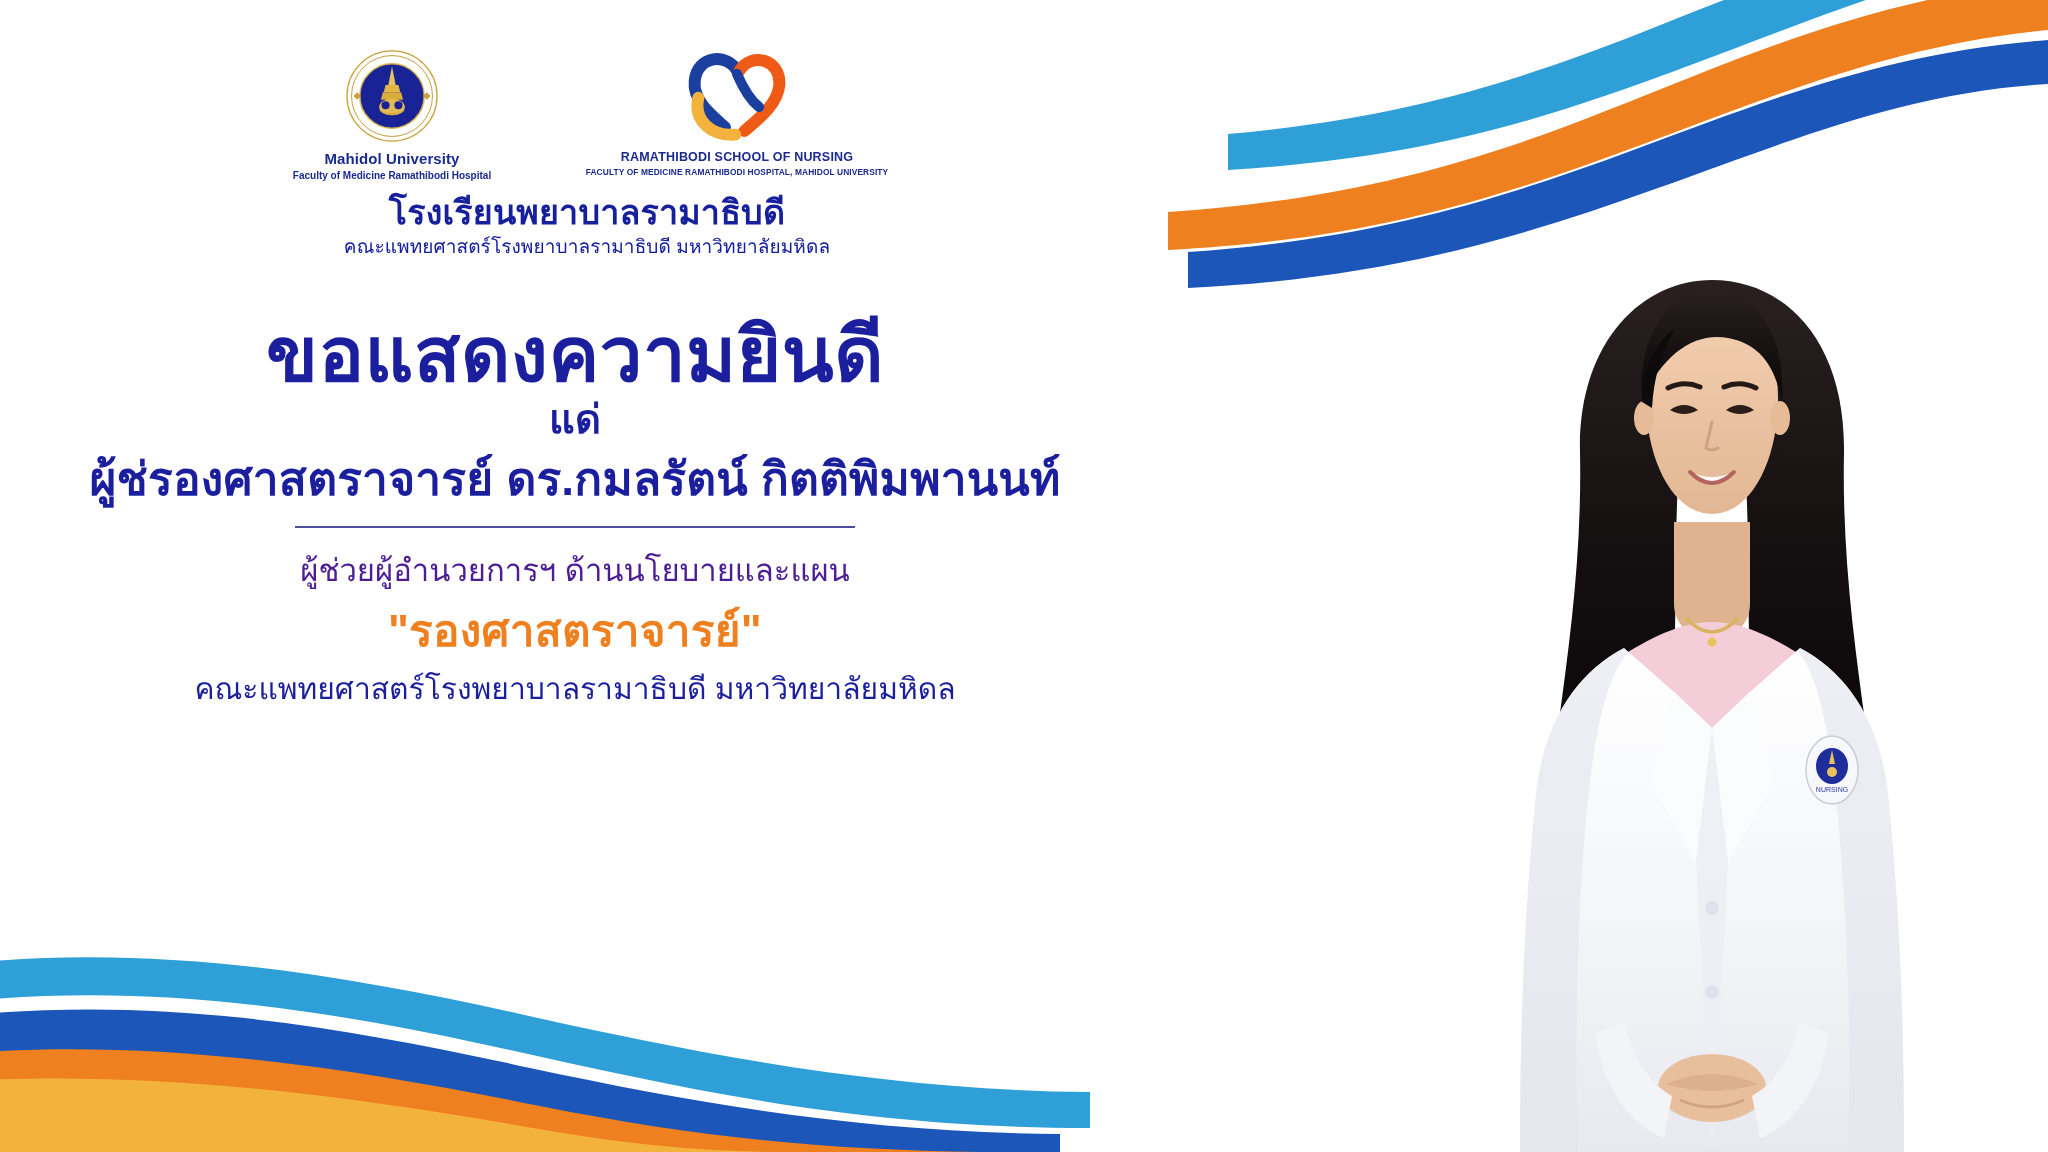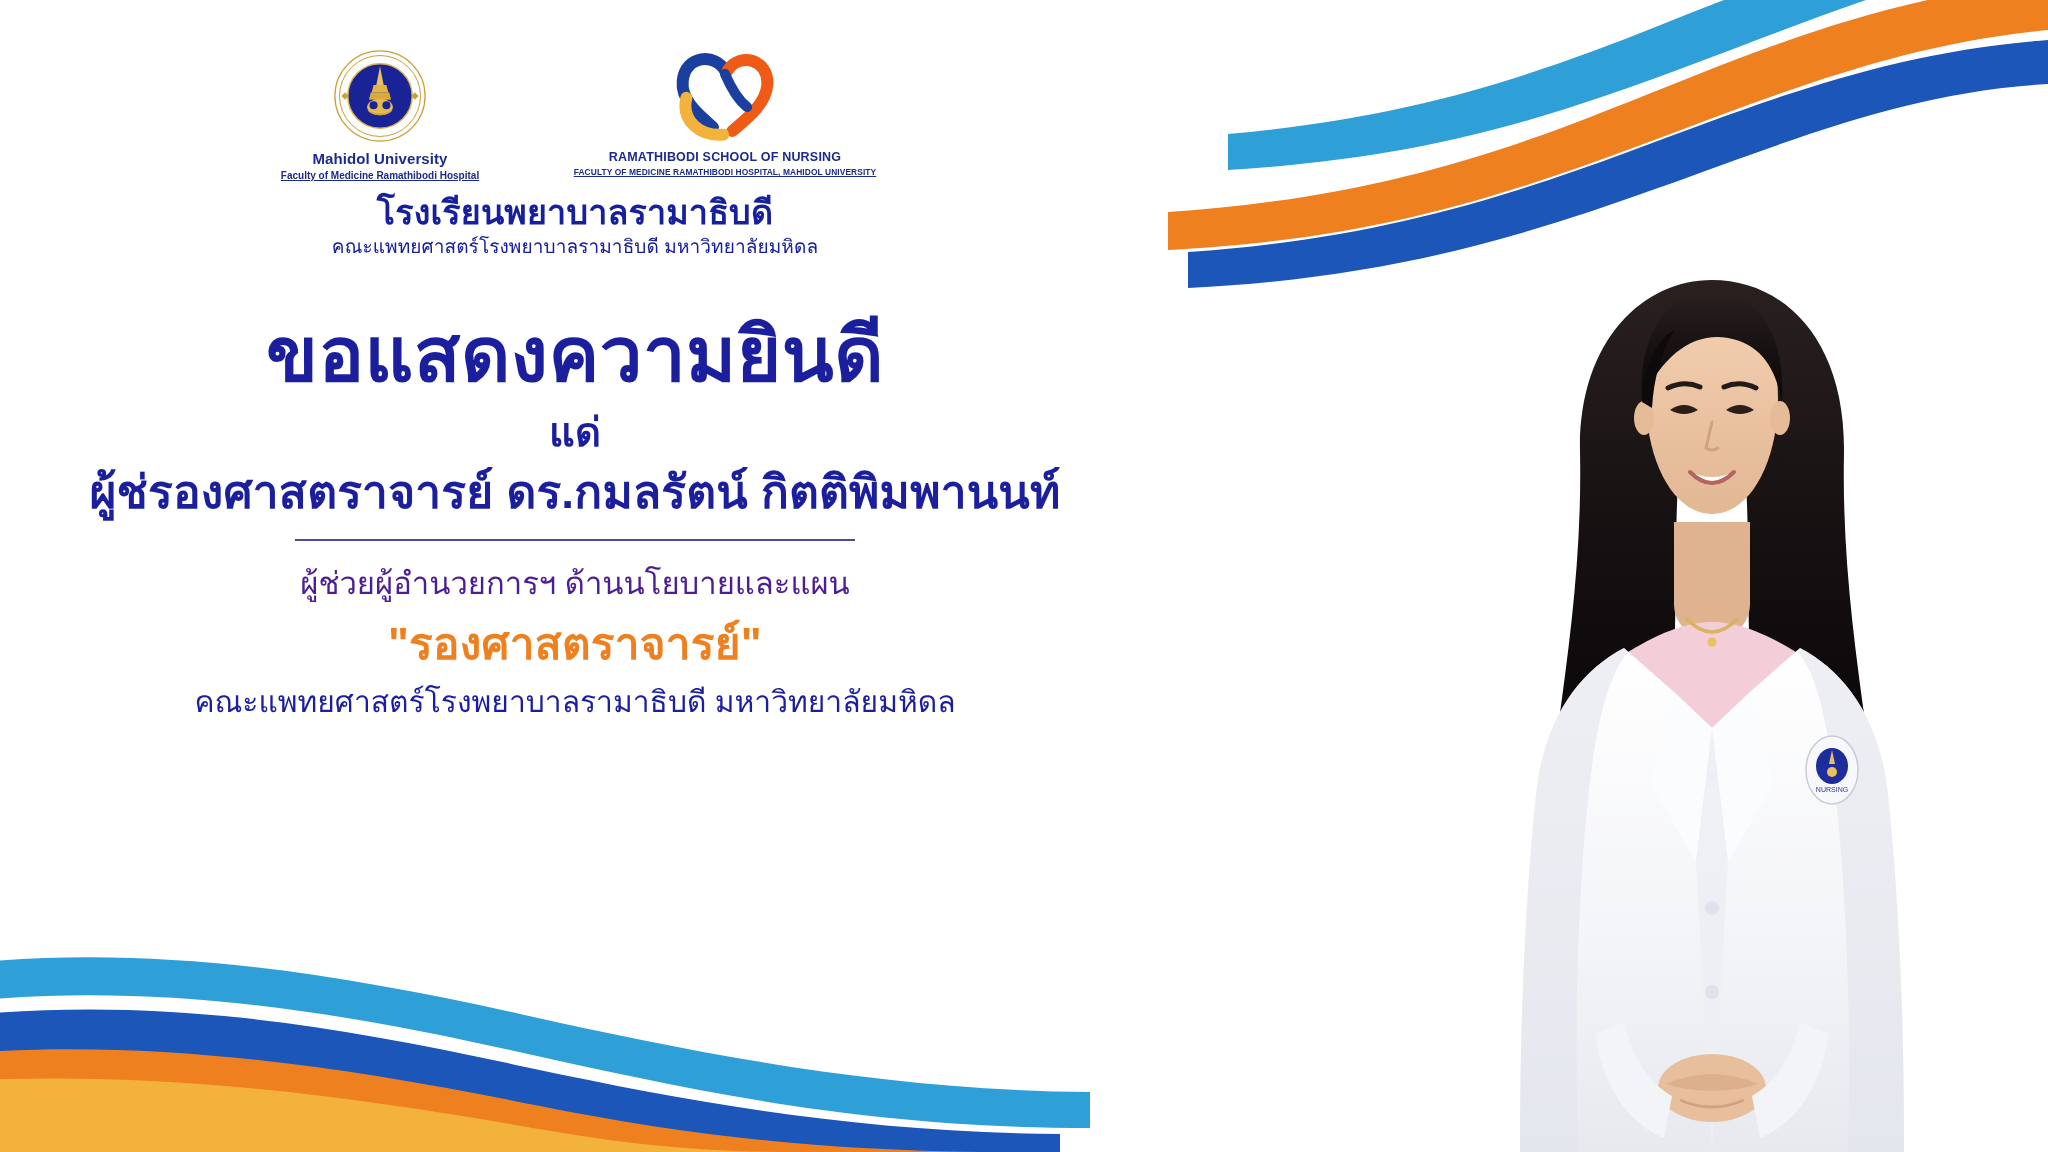--- a/index.html
+++ b/index.html
@@ -15,36 +15,36 @@
   .ribbon-layer{position:absolute;inset:0;pointer-events:none;z-index:1;}
   .ribbon-layer svg{position:absolute;}
   .ribbon-tr{top:0;right:0;}
   .ribbon-bl{bottom:0;left:0;}
 
   
   .stage{position:absolute;inset:0;z-index:3;}
 
   
   .logo-block{
-    position:absolute;left:0;top:50px;width:1150px;
+    position:absolute;left:12px;top:50px;width:1150px;
     display:flex;flex-direction:column;align-items:center;
   }
   .logo-row{display:flex;align-items:flex-start;gap:60px;}
   .logo-unit{display:flex;flex-direction:column;align-items:center;width:240px;}
   .logo-unit.wide{width:330px;}
   .seal-wrap{width:92px;height:92px;}
   .heart-wrap{width:120px;height:92px;display:flex;align-items:center;justify-content:center;}
   .logo-cap1{
     font-size:15px;font-weight:700;color:#1b2a8f;margin-top:8px;
     letter-spacing:.1px;text-align:center;line-height:1.15;white-space:nowrap;
   }
   .logo-cap1.small{font-size:12.5px;letter-spacing:.2px;}
   .logo-cap2{
     font-size:10px;font-weight:700;color:#1b2a8f;margin-top:3px;
-    text-align:center;line-height:1.2;white-space:nowrap;text-decoration:underline;
+    text-align:center;line-height:1.2;white-space:nowrap;
   }
   .logo-cap2.tiny{font-size:8.4px;letter-spacing:.1px;}
 
   .org-th{
     font-size:34px;font-weight:700;color:#17209c;margin-top:12px;
     letter-spacing:.2px;line-height:1.1;
   }
   .org-th-sub{
     font-size:19px;font-weight:400;color:#17209c;margin-top:4px;
     letter-spacing:.1px;line-height:1.2;
@@ -54,21 +54,21 @@
   .text-col{
     position:absolute;left:0;top:315px;width:1150px;
     display:flex;flex-direction:column;align-items:center;text-align:center;justify-content:space-between;
   }
   .headline{
     font-size:76px;font-weight:700;color:#1b1f9e;
     line-height:1.05;letter-spacing:.5px;
   }
   .dae{
     font-size:40px;font-weight:700;color:#1b1f9e;
-    margin-top:16px;line-height:1.05;
+    margin-top:3px;line-height:1.05;
   }
   .person-name{
     font-size:46px;font-weight:700;color:#1b1f9e;
     margin-top:14px;line-height:1.1;letter-spacing:.2px;
   }
   .divider{
     width:560px;height:2px;background:#2b2f8c;margin-top:22px;opacity:.85;
   }
   .role{
     font-size:31px;font-weight:400;color:#4c1d95;

